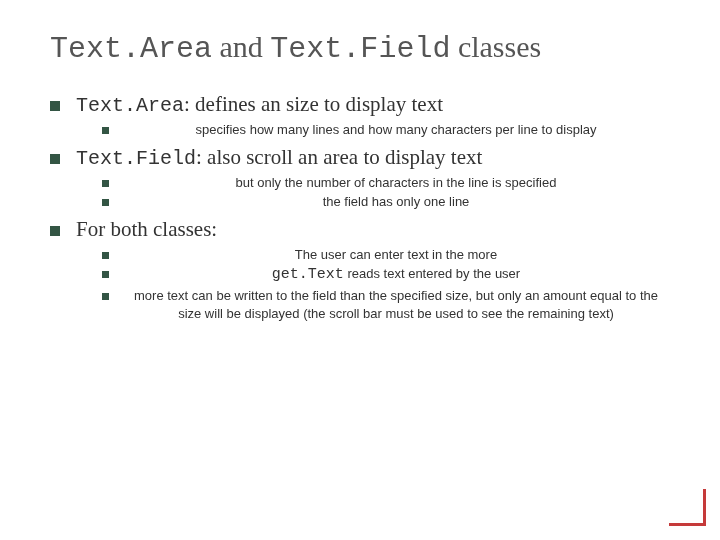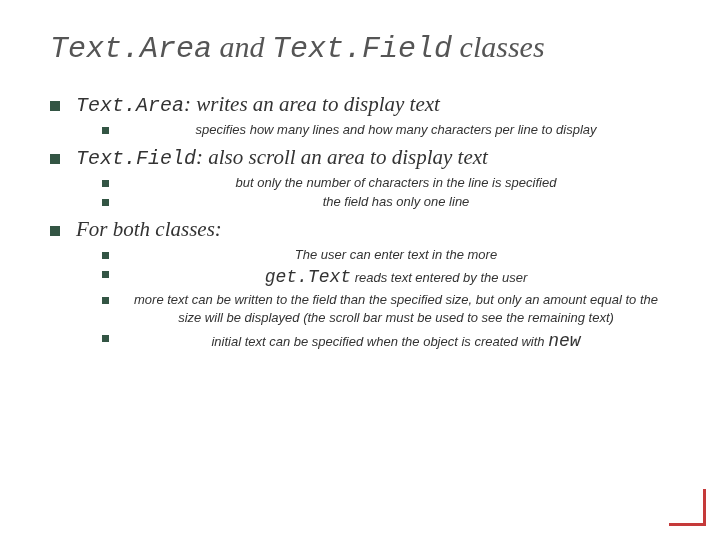--- a/index.html
+++ b/index.html
@@ -7,21 +7,20 @@
     padding: 0;
     width: 720px;
     height: 540px;
     background: #ffffff;
     font-family: Verdana, Geneva, sans-serif;
     color: #333333;
     overflow: hidden;
   }
   .slide {
     padding: 30px 50px 20px 50px;
-    font-style: italic;
   }
   .title {
     font-size: 30px;
     color: #555555;
     margin-bottom: 26px;
     font-family: "Times New Roman", serif;
     white-space: nowrap;
   }
   .title .mono {
     font-family: "Courier New", monospace;
@@ -81,56 +80,55 @@
     content: "";
     position: absolute;
     left: 0;
     top: 6px;
     width: 7px;
     height: 7px;
     background: #335544;
   }
   ul.sub > li .mono {
     font-family: "Courier New", monospace;
-    font-size: 18px;
+    font-size: 15px;
   }
 </style>
 </head>
 <body>
 
 <div class="slide">
 
   <div class="title">
     <span class="mono">Text.Area</span><span> and </span><span class="mono">Text.Field</span><span> classes</span>
   </div>
 
   <ul class="top">
 
     <li>
-      <span class="mono">Text.Area</span><span>: writes an area to display text</span>
+      <span class="mono">Text.Area</span><span>: defines an size to display text</span>
       <ul class="sub">
         <li><span>specifies how many lines and how many characters per line to display</span></li>
       </ul>
     </li>
 
     <li>
       <span class="mono">Text.Field</span><span>: also scroll an area to display text</span>
       <ul class="sub">
         <li><span>but only the number of characters in the line is specified</span></li>
         <li><span>the field has only one line</span></li>
       </ul>
     </li>
 
     <li>
       <span>For both classes:</span>
       <ul class="sub">
         <li><span>The user can enter text in the more</span></li>
         <li><span class="mono">get.Text</span><span> reads text entered by the user</span></li>
         <li><span>more text can be written to the field than the specified size, but only an amount equal to the size will be displayed (the scroll bar must be used to see the remaining text)</span></li>
-        <li><span>initial text can be specified when the object is created with </span><span class="mono">new</span></li>
       </ul>
     </li>
 
   </ul>
 
 </div>
 
 <div class="corner"></div>
 
 </body></html>

